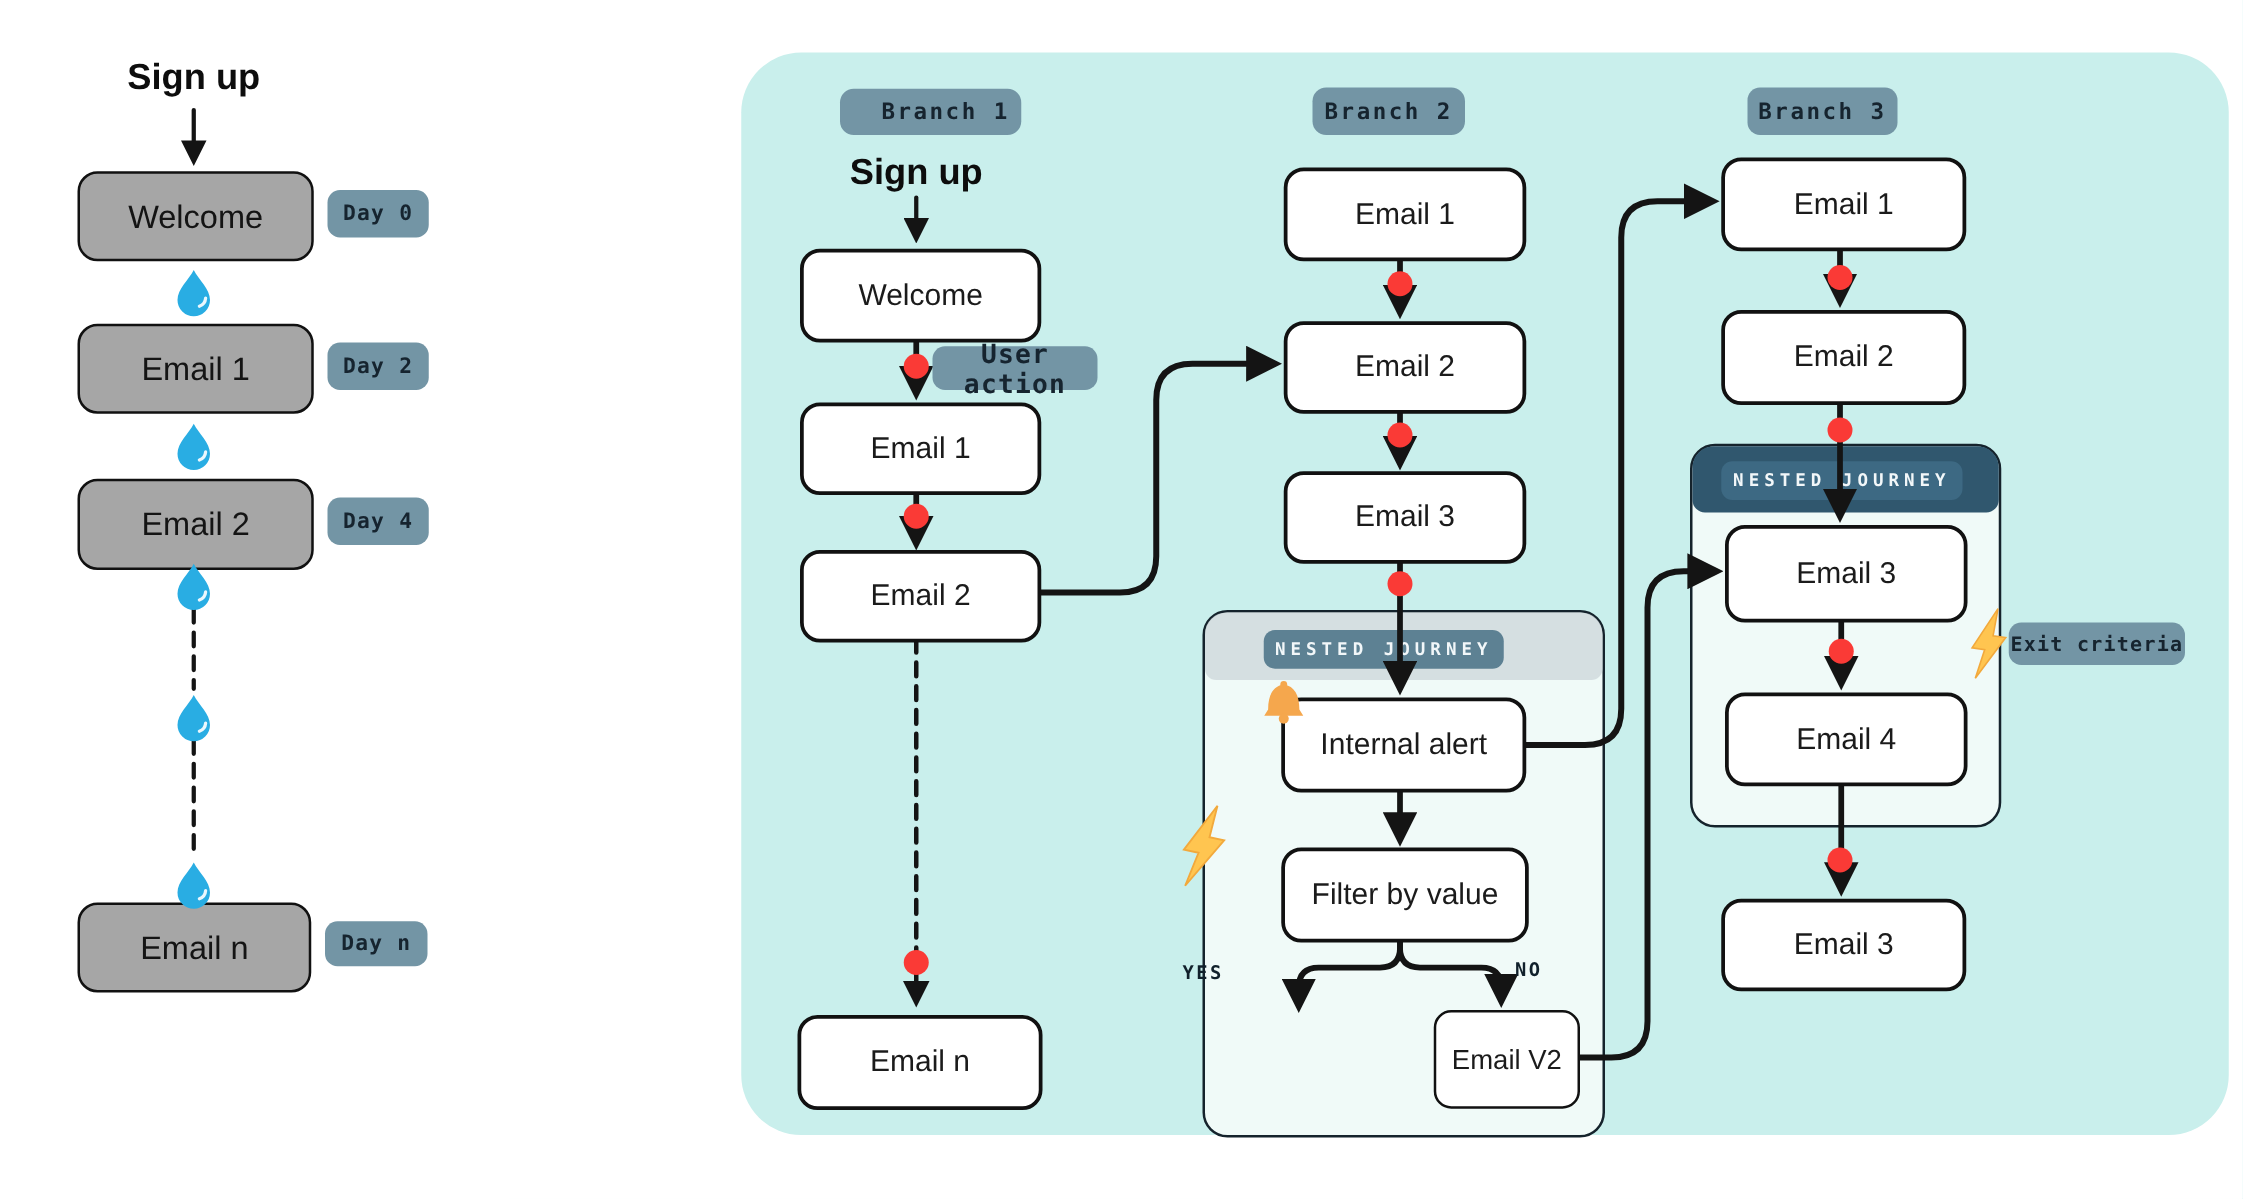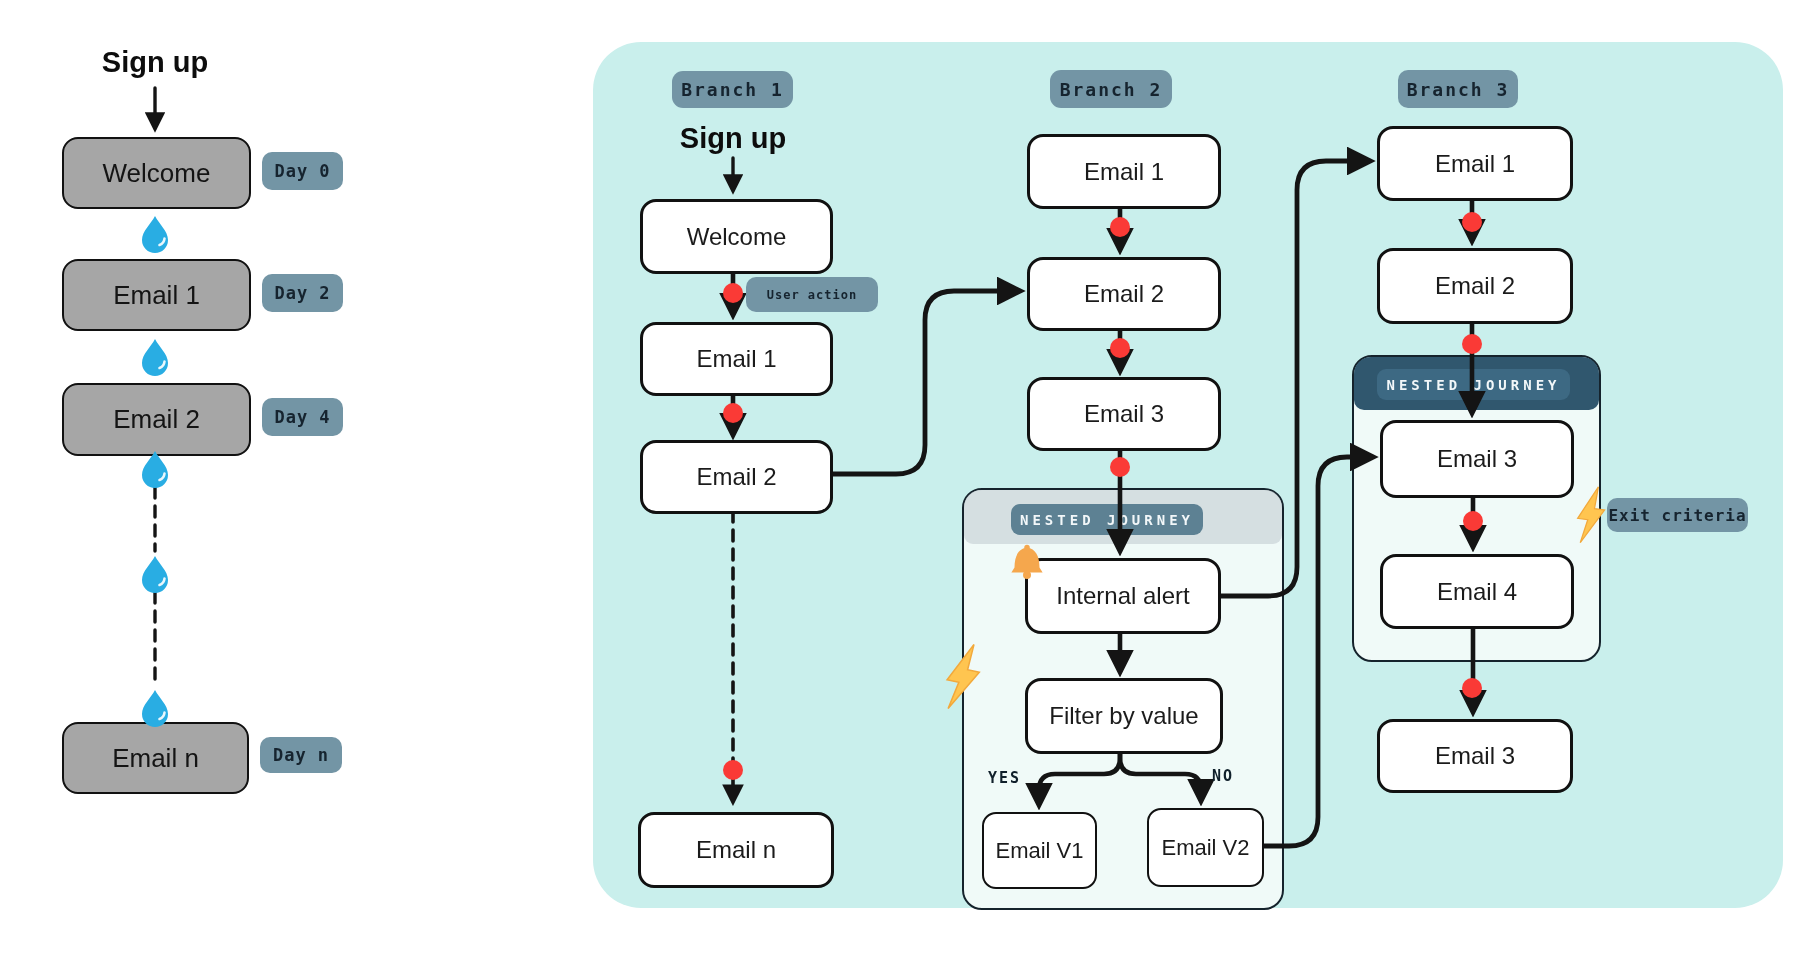--- a/index.html
+++ b/index.html
@@ -100,42 +100,41 @@
 
   <div class="abs gnode" style="left:62px;top:259px;width:185px;height:68px;">Email 1</div>
   <div class="abs badge" style="left:262px;top:274px;width:81px;height:38px;">Day 2</div>
 
   <div class="abs gnode" style="left:62px;top:383px;width:185px;height:69px;">Email 2</div>
   <div class="abs badge" style="left:262px;top:398px;width:81px;height:38px;">Day 4</div>
 
   <div class="abs gnode" style="left:62px;top:722px;width:183px;height:68px;">Email n</div>
   <div class="abs badge" style="left:260px;top:737px;width:82px;height:36px;">Day n</div>
 
-  <div class="abs badge branch-badge" style="left:672px;top:71px;width:121px;height:37px;">Branch 1</div>
+  <div class="abs badge branch-badge" style="left:672px;top:71px;width:121px;height:37px;padding-left:24px;">Branch 1</div>
   <div class="abs trigger" style="left:668px;top:122px;width:130px;">Sign up</div>
 
   <div class="abs node" style="left:640px;top:199px;width:187px;height:69px;">Welcome</div>
-  <div class="abs badge" style="left:746px;top:277px;width:132px;height:35px;font-size:12px;">User action</div>
+  <div class="abs badge" style="left:746px;top:277px;width:132px;height:35px;font-size:21px;text-align:center;">User action</div>
   <div class="abs node" style="left:640px;top:322px;width:187px;height:68px;">Email 1</div>
   <div class="abs node" style="left:640px;top:440px;width:187px;height:68px;">Email 2</div>
   <div class="abs node" style="left:638px;top:812px;width:190px;height:70px;">Email n</div>
 
   <div class="abs badge branch-badge" style="left:1050px;top:70px;width:122px;height:38px;">Branch 2</div>
 
   <div class="abs node" style="left:1027px;top:134px;width:188px;height:69px;">Email 1</div>
   <div class="abs node" style="left:1027px;top:257px;width:188px;height:68px;">Email 2</div>
   <div class="abs node" style="left:1027px;top:377px;width:188px;height:68px;">Email 3</div>
 
   <div class="abs node" style="left:1025px;top:558px;width:190px;height:70px;">Internal alert</div>
   <div class="abs node" style="left:1025px;top:678px;width:192px;height:70px;">Filter by value</div>
 
-  <div class="abs yn" style="left:988px;top:769px;width:50px;text-align:left;">YES</div>
+  <div class="abs yn" style="left:946px;top:769px;width:50px;text-align:left;">YES</div>
   <div class="abs yn" style="left:1212px;top:767px;width:40px;text-align:left;">NO</div>
 
-  <div class="abs vnode" style="left:982px;top:812px;width:111px;height:73px;">Email V1</div>
   <div class="abs vnode" style="left:1147px;top:808px;width:113px;height:75px;">Email V2</div>
 
   <div class="abs badge branch-badge" style="left:1398px;top:70px;width:120px;height:38px;border-radius:10px;">Branch 3</div>
 
   <div class="abs node" style="left:1377px;top:126px;width:190px;height:69px;">Email 1</div>
   <div class="abs node" style="left:1377px;top:248px;width:190px;height:70px;">Email 2</div>
   <div class="abs node" style="left:1380px;top:420px;width:188px;height:72px;">Email 3</div>
   <div class="abs node" style="left:1380px;top:554px;width:188px;height:69px;">Email 4</div>
   <div class="abs node" style="left:1377px;top:719px;width:190px;height:68px;">Email 3</div>
 

